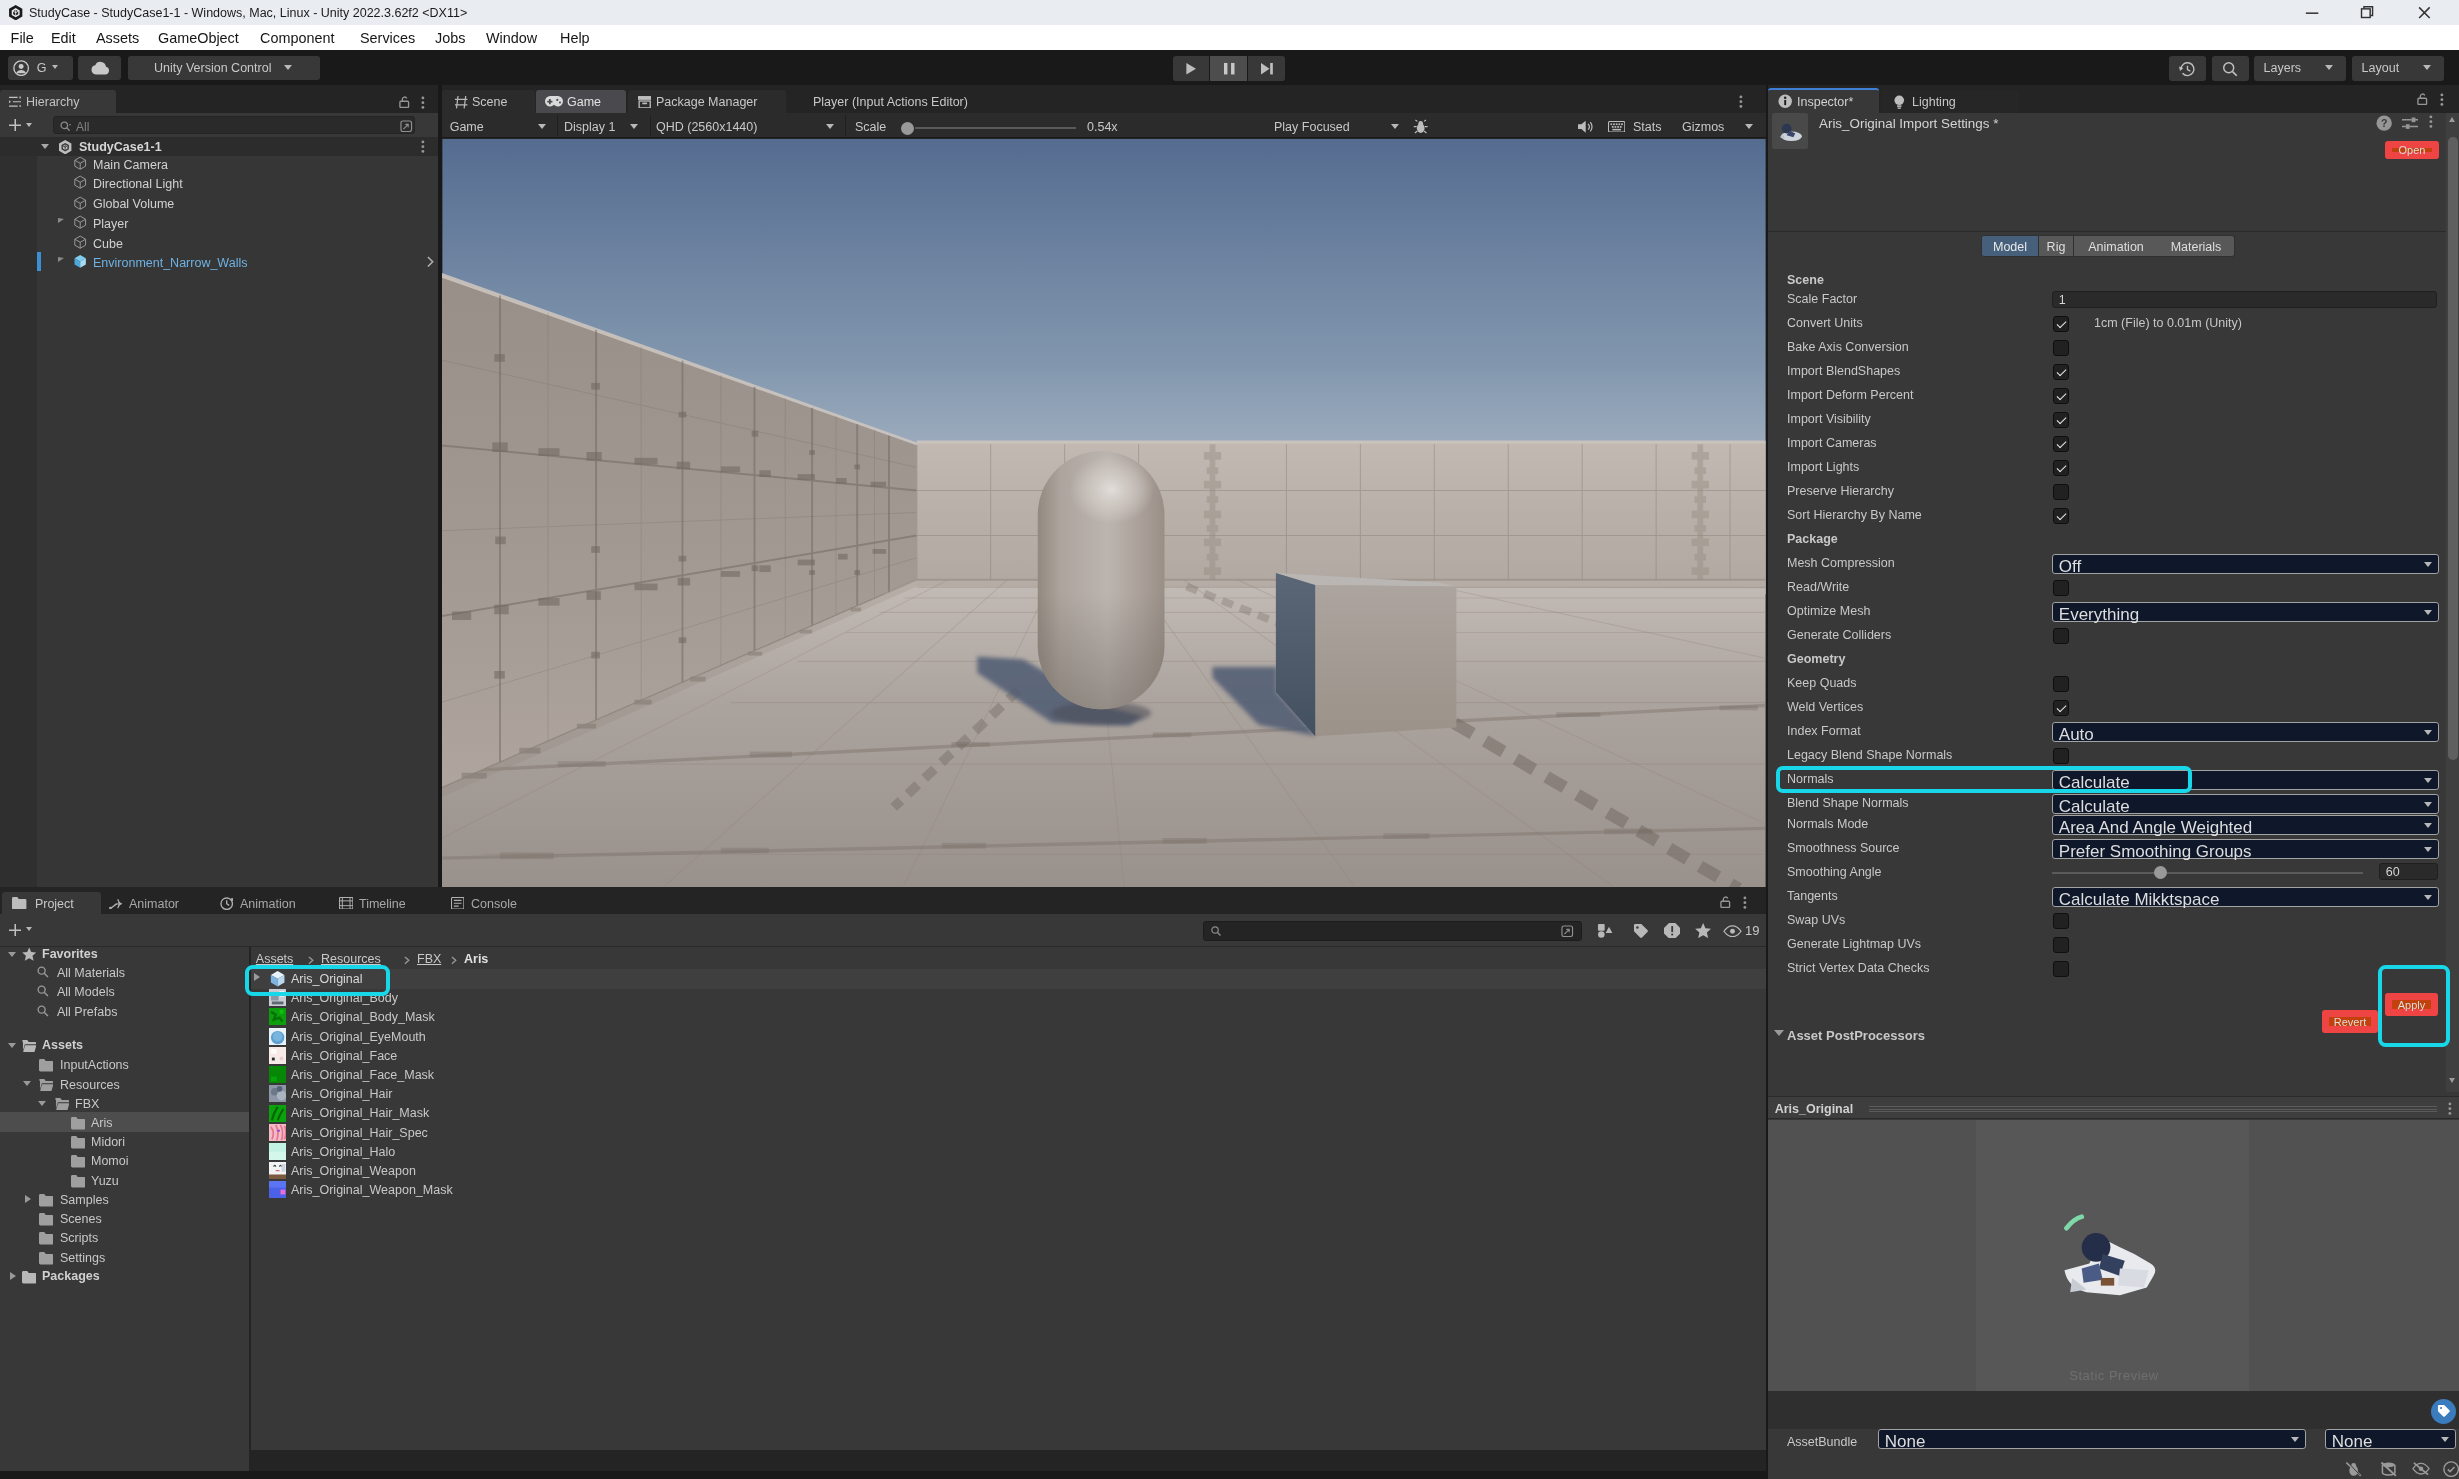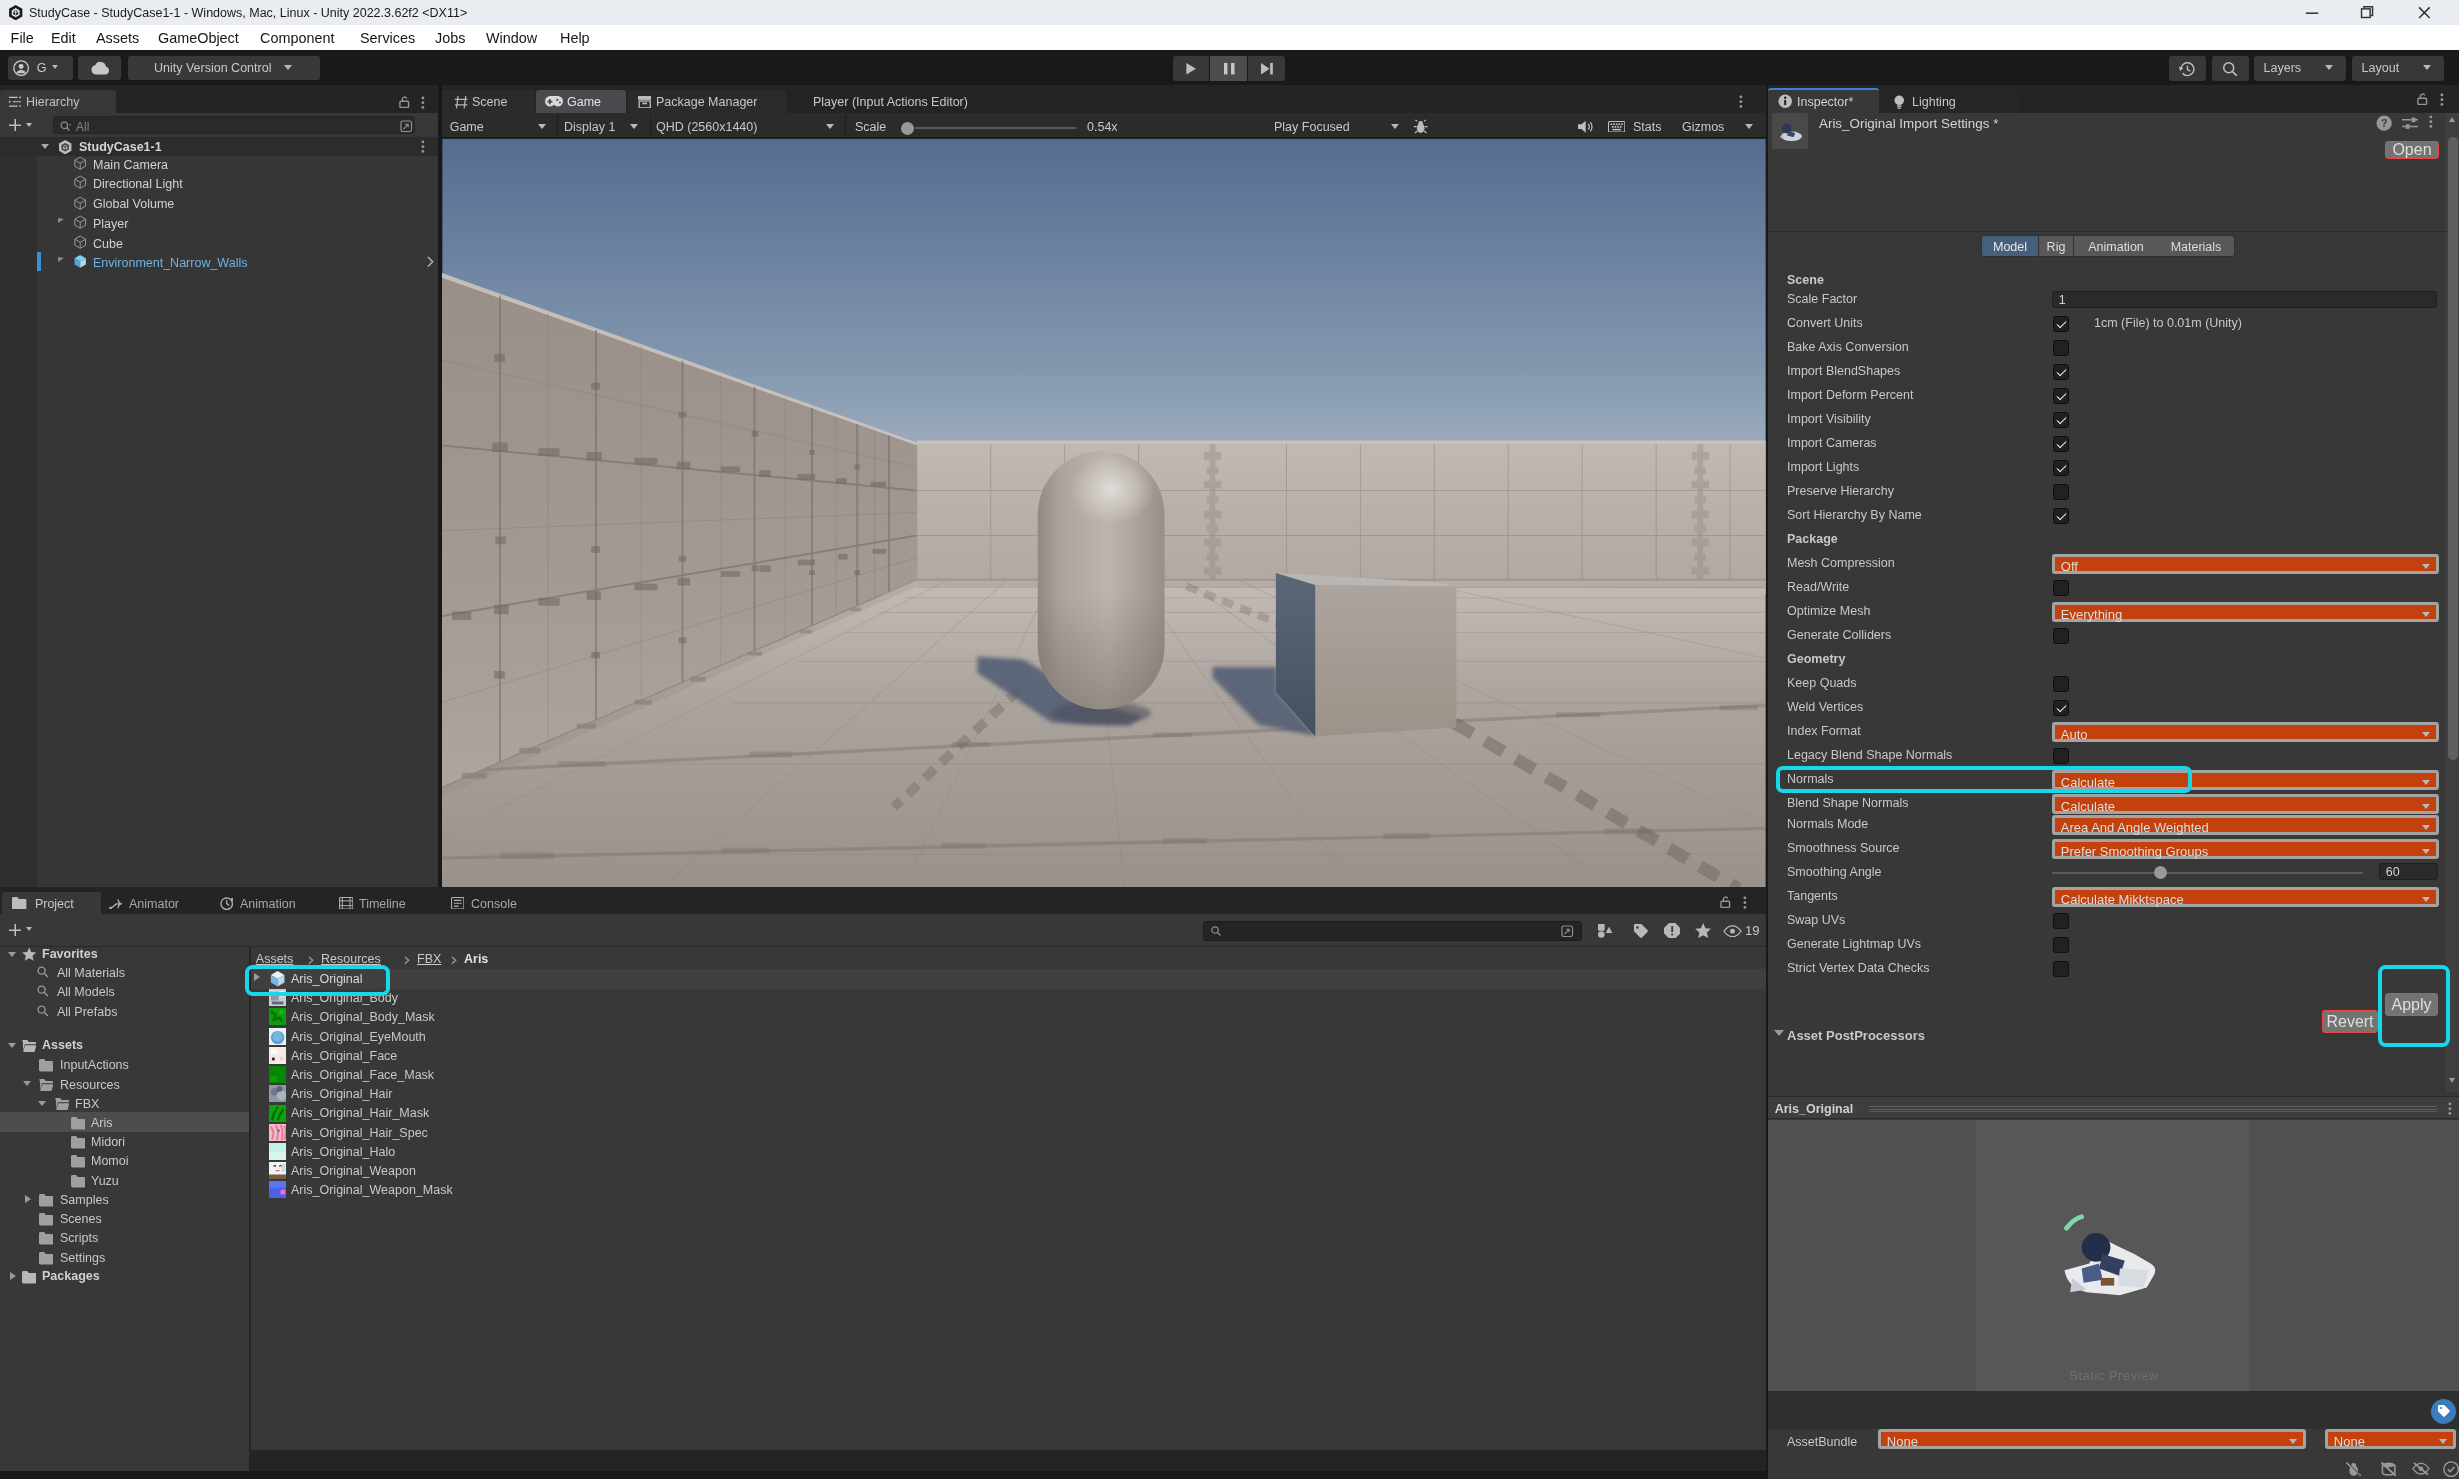--- a/index.html
+++ b/index.html
@@ -1,23 +1,23 @@
 <!DOCTYPE html>
 <html><head><meta charset="utf-8">
 <style>
 *{margin:0;padding:0;box-sizing:border-box;font-family:"Liberation Sans",sans-serif;}
 html,body{width:2459px;height:1479px;overflow:hidden;background:#191919;}
 .a{position:absolute;}
 .txt{color:#c8c8c8;font-size:12.5px;line-height:1;white-space:nowrap;}
 .caret{width:0;height:0;border-left:4.8px solid transparent;border-right:4.8px solid transparent;border-top:5.8px solid #b8b8b8;}
 .cb{width:16.3px;height:16.3px;background:#212121;border:1px solid #0f0f0f;border-radius:2.9px;}
-.btn{background:#737373;border:1px solid #ef4444;border-radius:2.9px;color:#dfdfdf;font-size:16px;display:flex;align-items:center;justify-content:center;}
+.btn{background:#c2410c;border:7px solid #ef4444;border-radius:2.9px;color:#dfdfdf;font-size:11px;display:flex;align-items:center;justify-content:center;}
 .cbc{width:16.3px;height:16.3px;background:#212121;border:1px solid #0f0f0f;border-radius:2.9px;}
 .cbc::after{content:"";position:absolute;left:2.9px;top:3.8px;width:7.7px;height:3.8px;border-left:1.9px solid #e8e8e8;border-bottom:1.9px solid #e8e8e8;transform:rotate(-45deg);}
-.idd{width:387px;height:20px;background:#c2410c;border:3px solid #a3a3a3;border-radius:2.9px;color:#dedede;font-size:13px;padding:1.9px 0 0 5.8px;}
+.idd{width:387px;height:20px;background:#0f172a;border:1px solid #a3a3a3;border-radius:2.9px;color:#dedede;font-size:17px;padding:1.9px 0 0 5.8px;}
 .idd::after{content:"";position:absolute;right:5.8px;top:6.7px;width:0;height:0;border-left:4.8px solid transparent;border-right:4.8px solid transparent;border-top:5.8px solid #b8b8b8;}
 </style></head>
 <body>
 
 <div class="a" id="titlebar" style="left:0;top:0;width:2459px;height:25px;background:#e9edf2;">
   <svg class="a" style="left:7.7px;top:4.8px" width="15.4" height="15.4" viewBox="0 0 16 16">
       <path fill="#1b1b1b" d="M8 0 14.9 4v8L8 16 1.1 12V4Z"></path>
       <path fill="#e9edf2" d="M8 3.2 12.1 5.6v4.8L8 12.8 3.9 10.4V5.6Z"></path>
       <path fill="#1b1b1b" d="M8 5 10.6 6.5v3L8 11 5.4 9.5v-3Z M8 5v6 M8 8 5.4 6.5 M8 8l2.6-1.5"></path>
       <path stroke="#e9edf2" stroke-width=".9" fill="none" d="M8 5.2v5.6 M8 8 5.3 6.4 M8 8l2.7-1.6"></path>

